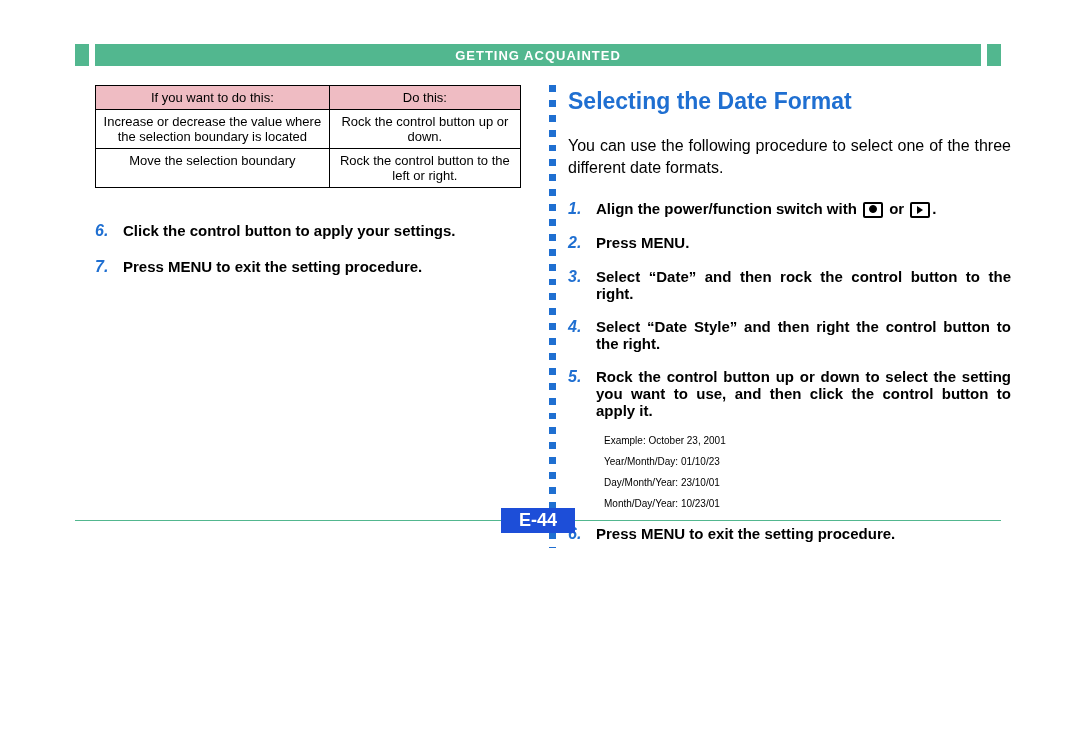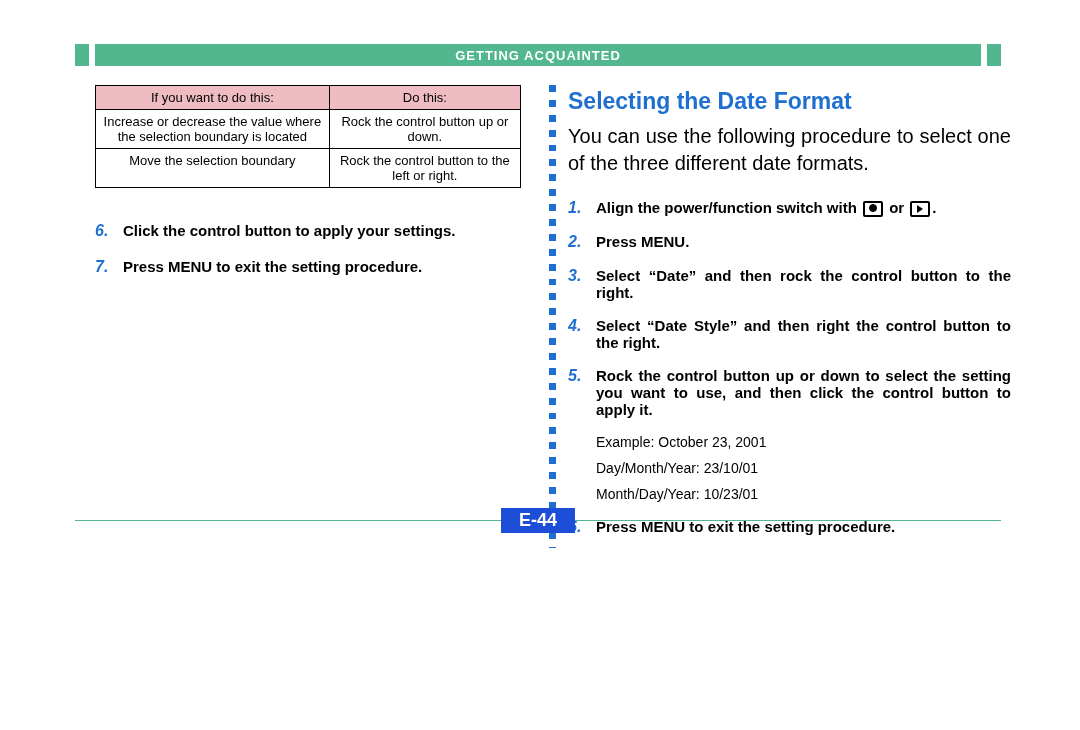--- a/index.html
+++ b/index.html
@@ -16,27 +16,27 @@
   table.action{border-collapse:collapse;width:100%;font-size:13px}
   table.action td,table.action th{border:1px solid #000;padding:4px 6px;vertical-align:top;text-align:center;font-weight:normal}
   table.action th{background:#efbcc3}
   .steps-left{margin-top:34px}
   .step{display:flex;margin-bottom:18px;font-size:15px;font-weight:bold;text-align:justify}
   .step .num{color:#1f6fd1;font-style:italic;font-weight:bold;width:28px;flex-shrink:0;font-size:16px}
   .step .txt{flex:1}
   
   .right-col{position:absolute;top:88px;left:568px;width:443px}
   .section-title{color:#1f6fd1;font-size:23px;font-weight:bold}
-  .lead{font-size:20px;text-align:justify;margin-top:8px;line-height:1.35}
+  .lead{font-size:16px;text-align:justify;margin-top:20px;line-height:1.35}
   .steps-right{margin-top:22px}
   .steps-right .step{margin-bottom:16px}
   .icon{width:16px;height:12px;border:2px solid #000;border-radius:2px;display:inline-block;vertical-align:middle;position:relative;margin:0 2px}
   .icon.camera::before{content:"";position:absolute;width:6px;height:6px;border:1px solid #000;border-radius:50%;top:1px;left:4px;background:#000}
   .icon.play::before{content:"";position:absolute;width:0;height:0;border-top:4px solid transparent;border-bottom:4px solid transparent;border-left:6px solid #000;top:2px;left:5px}
-  .example-block{margin-left:28px;font-size:14px}
+  .example-block{margin-left:36px;font-size:10px}
   .example-block div{margin-bottom:10px}
   
   .page-foot{position:absolute;bottom:15px;left:75px;width:926px;display:flex;align-items:center}
   .foot-line{flex:1;height:1px;background:#52b78f}
   .foot-badge{background:#1d4ed8;color:#fff;font-weight:bold;font-size:18px;padding:2px 18px}
 </style>
 </head>
 <body>
 
 <div class="page">
@@ -147,20 +147,21 @@
         <span class="num">4.</span>
         <span class="txt">Select “Date Style” and then right the control button to the right.</span>
       </div>
       <div class="step">
         <span class="num">5.</span>
         <span class="txt">Rock the control button up or down to select the setting you want to use, and then click the control button to apply it.</span>
       </div>
 
       <div class="example-block">
         <div>Example: October 23, 2001</div>
+        <div>Year/Month/Day: 01/10/23</div>
         <div>Day/Month/Year: 23/10/01</div>
         <div>Month/Day/Year: 10/23/01</div>
       </div>
 
       <div class="step" style="margin-top:16px">
         <span class="num">6.</span>
         <span class="txt">Press MENU to exit the setting procedure.</span>
       </div>
     </div>
   </div>

